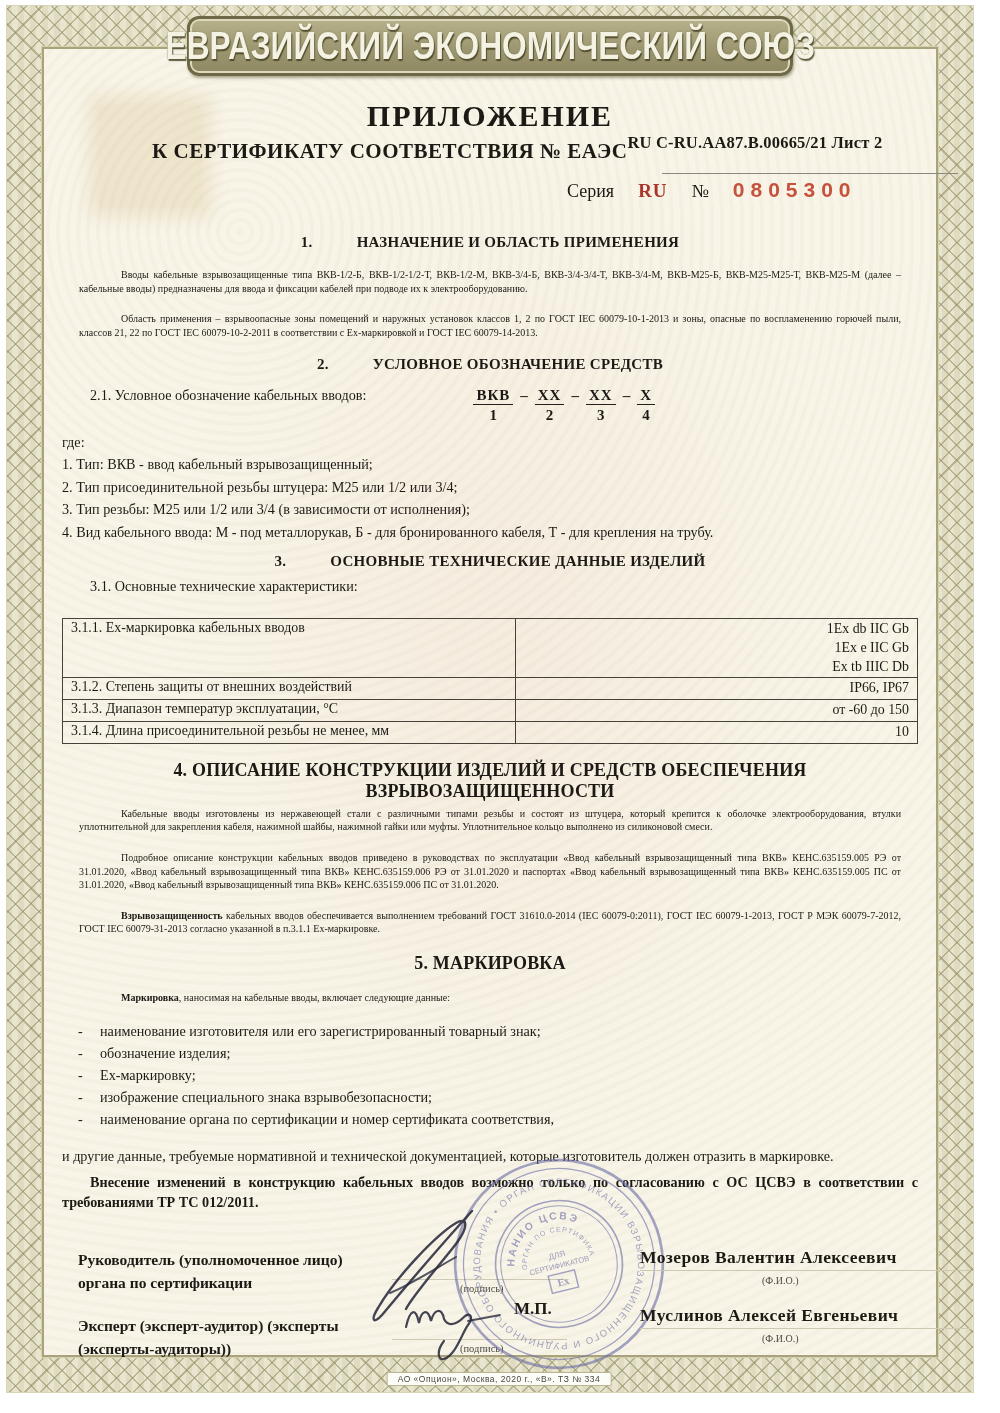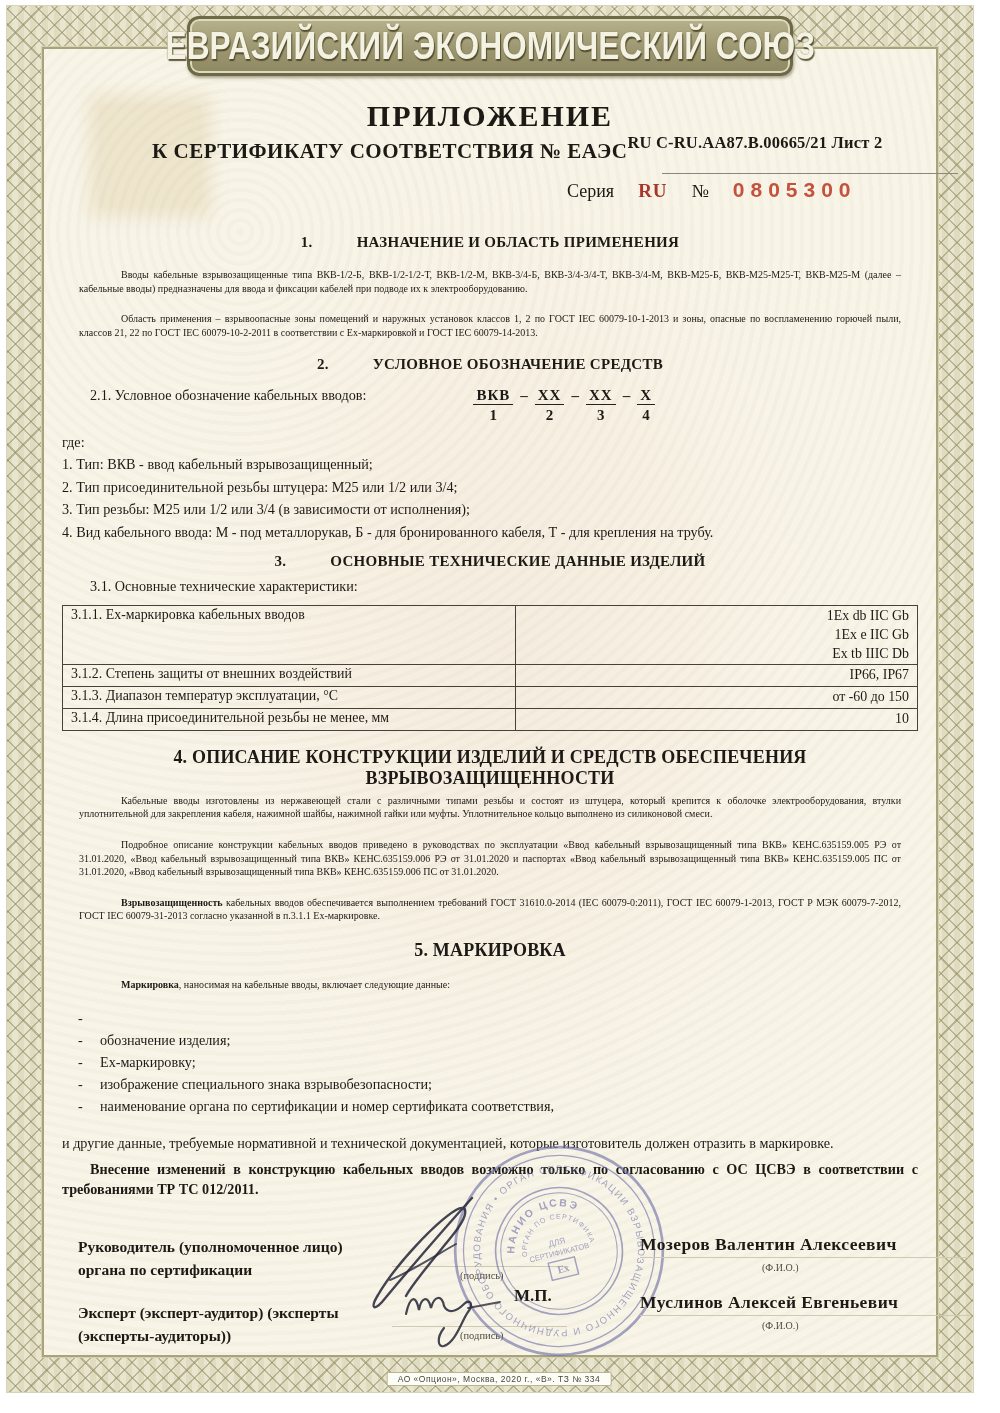--- a/index.html
+++ b/index.html
@@ -48,21 +48,21 @@
   .intro-row{margin-top:14px;display:flex;align-items:flex-start;}
   .intro-text{font-size:14.2px;padding-left:28px;}
   .formula{margin-left:107px;display:flex;align-items:flex-start;font-size:15px;}
   .f-part{display:inline-block;text-align:center;}
   .f-top{display:block;font-weight:700;border-bottom:1.6px solid #24211c;padding:0 3px;letter-spacing:1px;}
   .f-num{display:block;font-weight:700;margin-top:2px;}
   .f-dash{font-weight:700;padding:0 7px;}
   .where{margin-top:10px;font-size:14.2px;}
   .desig-list div{font-size:14.2px;line-height:1.3;margin-top:4px;}
   .s3-head{margin-top:12px;} .s3-intro{margin-top:8px;font-size:14.2px;padding-left:28px;}
-  table.spec{margin-top:10px;width:100%;border-collapse:collapse;border:1.4px solid #46423a;}
+  table.spec{margin-top:23px;width:100%;border-collapse:collapse;border:1.4px solid #46423a;}
   table.spec td{border:1.1px solid #46423a;font-size:13.9px;padding:1px 8px;vertical-align:top;}
   td.lbl{width:53%;} td.val{text-align:right;line-height:1.35;}
   .s4-head{margin-top:16px;} .s4 p{margin-top:5px;}
   .bold{font-weight:700;}
   .s5-head{margin-top:11px;} .s5-intro{margin-top:7px;font-size:14.2px;text-indent:28px;margin-bottom:0;}
   .mark-row{display:flex;font-size:14.2px;line-height:1.28;margin-top:4px;}
   .mark-row .dash{width:22px;padding-left:16px;flex:none;}
   .mark-tail{margin-top:20px;font-size:14.2px;text-align:justify;}
   .note{margin-top:8px;font-size:14.2px;font-weight:700;text-align:justify;text-indent:28px;line-height:1.4;}
   
@@ -192,20 +192,21 @@
       <p class="body">Кабельные вводы изготовлены из нержавеющей стали с различными типами резьбы и состоят из штуцера, который крепится к оболочке электрооборудования, втулки уплотнительной для закрепления кабеля, нажимной шайбы, нажимной гайки или муфты. Уплотнительное кольцо выполнено из силиконовой смеси.</p>
       <p class="body">Подробное описание конструкции кабельных вводов приведено в руководствах по эксплуатации «Ввод кабельный взрывозащищенный типа ВКВ» КЕНС.635159.005 РЭ от 31.01.2020, «Ввод кабельный взрывозащищенный типа ВКВ» КЕНС.635159.006 РЭ от 31.01.2020 и паспортах «Ввод кабельный взрывозащищенный типа ВКВ» КЕНС.635159.005 ПС от 31.01.2020, «Ввод кабельный взрывозащищенный типа ВКВ» КЕНС.635159.006 ПС от 31.01.2020.</p>
       <p class="body"><span class="bold">Взрывозащищенность</span><span> кабельных вводов обеспечивается выполнением требований ГОСТ 31610.0-2014 (IEC 60079-0:2011), ГОСТ IEC 60079-1-2013, ГОСТ Р МЭК 60079-7-2012, ГОСТ IEC 60079-31-2013 согласно указанной в п.3.1.1 Ex-маркировке.</span></p>
     </div>
 
     <div class="sec-head-inline s5-head">5. МАРКИРОВКА</div>
     <p class="body s5-intro"><span class="bold">Маркировка</span><span>, наносимая на кабельные вводы, включает следующие данные:</span></p>
     <div>
       <div class="mark-row">
           <span class="dash">-</span>
+          <span>наименование изготовителя или его зарегистрированный товарный знак;</span>
         </div>
       <div class="mark-row">
           <span class="dash">-</span>
           <span>обозначение изделия;</span>
         </div>
       <div class="mark-row">
           <span class="dash">-</span>
           <span>Ex-маркировку;</span>
         </div>
       <div class="mark-row">

